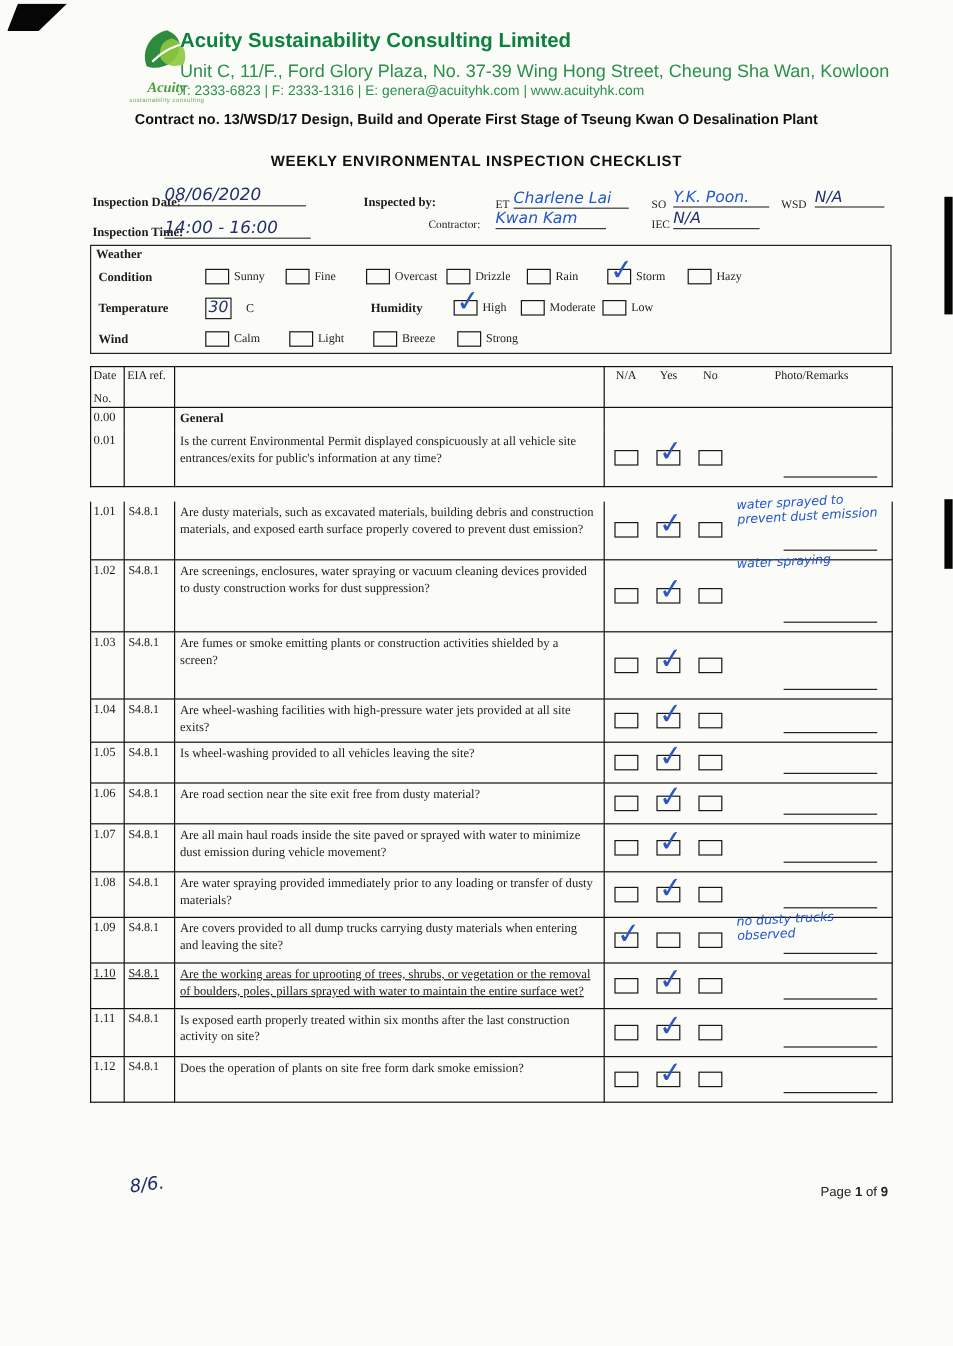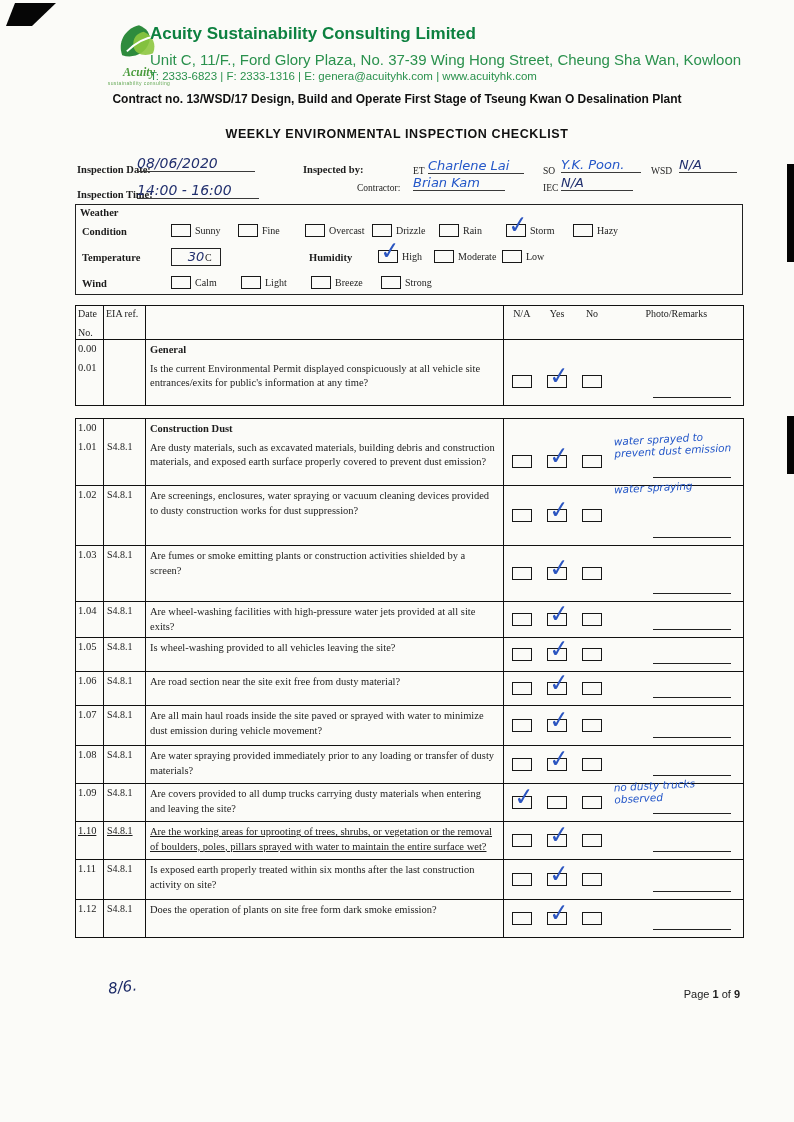--- a/index.html
+++ b/index.html
@@ -44,21 +44,21 @@
     border:1.3px solid #222; }
   .wrow{ position:absolute; left:0; width:100%; height:20px; }
   .wopts{ position:absolute; top:-2px; display:flex; }
   .wopt{ display:inline-flex; align-items:center; gap:4px; }
   .wlab{ font-size:10px; }
   .cbox{ display:inline-block; width:20px; height:13px; border:1.4px solid #181818;
     position:relative; background:transparent; flex:0 0 auto; vertical-align:middle; }
   .tick{ position:absolute; left:0; top:0; width:100%; height:100%; pointer-events:none; }
   .tick::after{ content:"✓"; position:absolute; left:1px; top:-14px;
     font:700 24px "DejaVu Sans", sans-serif; color:#2b55c0; transform:rotate(-6deg); }
-  .temp-box{ position:absolute; top:-4px; width:50px; height:18px; border:1.3px solid #222;
+  .temp-box{ position:absolute; top:-4px; width:22px; height:18px; border:1.3px solid #222;
     text-align:center; line-height:14px; }
   .wunit{ position:absolute; top:0; font-size:10px; }
   
   .table-wrap{ position:absolute; left:75px; top:305px; }
   .chk-table{ border-collapse:collapse; table-layout:fixed; width:668px; font-size:10.5px; }
   .chk-table th{ font-weight:normal; font-size:10px; vertical-align:top; padding:2px 2px 0 2px;
     border-top:1.3px solid #111; border-bottom:1px solid #111; }
   th.c-item,td.c-item{ border-left:1.3px solid #111; border-right:1px solid #111; }
   th.c-eia,td.c-eia{ border-right:1px solid #111; }
   th.c-desc,td.c-desc{ border-right:1px solid #111; }
@@ -124,21 +124,21 @@
   <span class="slabel" style="left:338px;top:8px">ET</span>
   <span class="field hw hw-blue" style="left:353px;top:0;width:96px;font-size:13px">Charlene Lai</span>
 
   <span class="slabel" style="left:468px;top:8px">SO</span>
   <span class="field hw hw-blue" style="left:486px;top:-1px;width:80px;font-size:13px">Y.K. Poon.</span>
 
   <span class="slabel" style="left:576px;top:8px">WSD</span>
   <span class="field hw" style="left:604px;top:-1px;width:58px;font-size:13px">N/A</span>
 
   <span class="slabel" style="left:282px;top:25px">Contractor:</span>
-  <span class="field hw hw-blue" style="left:338px;top:17px;width:92px;font-size:13px">Brian Kam</span>
+  <span class="field hw hw-blue" style="left:338px;top:17px;width:92px;font-size:13px">Kwan Kam</span>
 
   <span class="slabel" style="left:468px;top:25px">IEC</span>
   <span class="field hw" style="left:486px;top:17px;width:72px;font-size:13px">N/A</span>
 
   <span class="flabel" style="left:2px;top:31px">Inspection Time:</span>
   <span class="field hw" style="left:62px;top:24px;width:122px;font-size:14px">14:00 - 16:00</span>
 </div>
 
 <div class="weather-box">
   <span class="flabel" style="left:4px;top:2px">Weather</span>
@@ -264,29 +264,20 @@
           <td class="c-chk"><span class="cbox"></span></td>
           <td class="c-chk"><span class="cbox"><span class="tick"></span></span></td>
           <td class="c-chk"><span class="cbox"></span></td>
           <td class="c-remarks">
             <span class="rline"></span>
           </td>
         </tr>
         <tr style="height: 13px;">
           <td colspan="7" class="spacer"></td>
         </tr>
-        <tr class="sec top" style="height: 16px;">
-          <td class="c-item">1.00</td>
-          <td class="c-eia"></td>
-          <td class="c-desc">Construction Dust</td>
-          <td class="c-chk"></td>
-          <td class="c-chk"></td>
-          <td class="c-chk"></td>
-          <td class="c-remarks"></td>
-        </tr>
         <tr style="height: 48px;">
           <td class="c-item">1.01</td>
           <td class="c-eia">S4.8.1</td>
           <td class="c-desc">Are dusty materials, such as excavated materials, building debris and construction materials, and exposed earth surface properly covered to prevent dust emission?</td>
           <td class="c-chk"><span class="cbox"></span></td>
           <td class="c-chk"><span class="cbox"><span class="tick"></span></span></td>
           <td class="c-chk"><span class="cbox"></span></td>
           <td class="c-remarks">
             <span class="rline"></span>
             <div class="remark">water sprayed to prevent dust emission</div>

